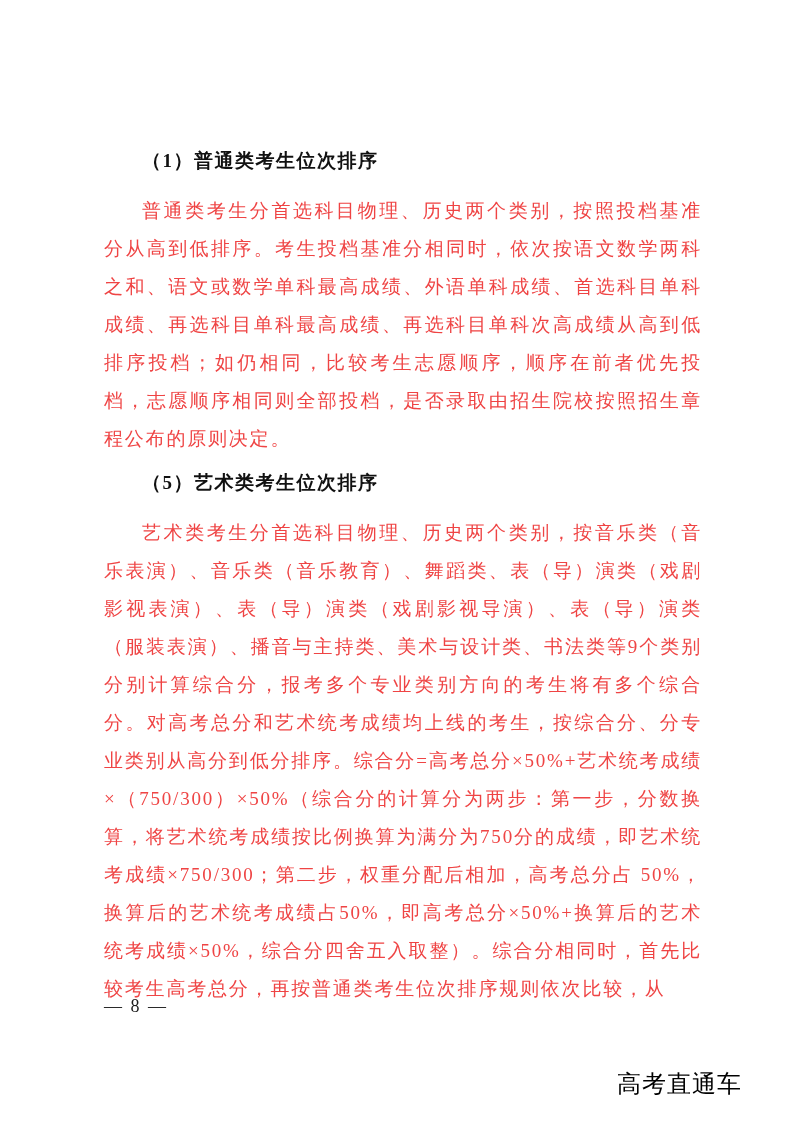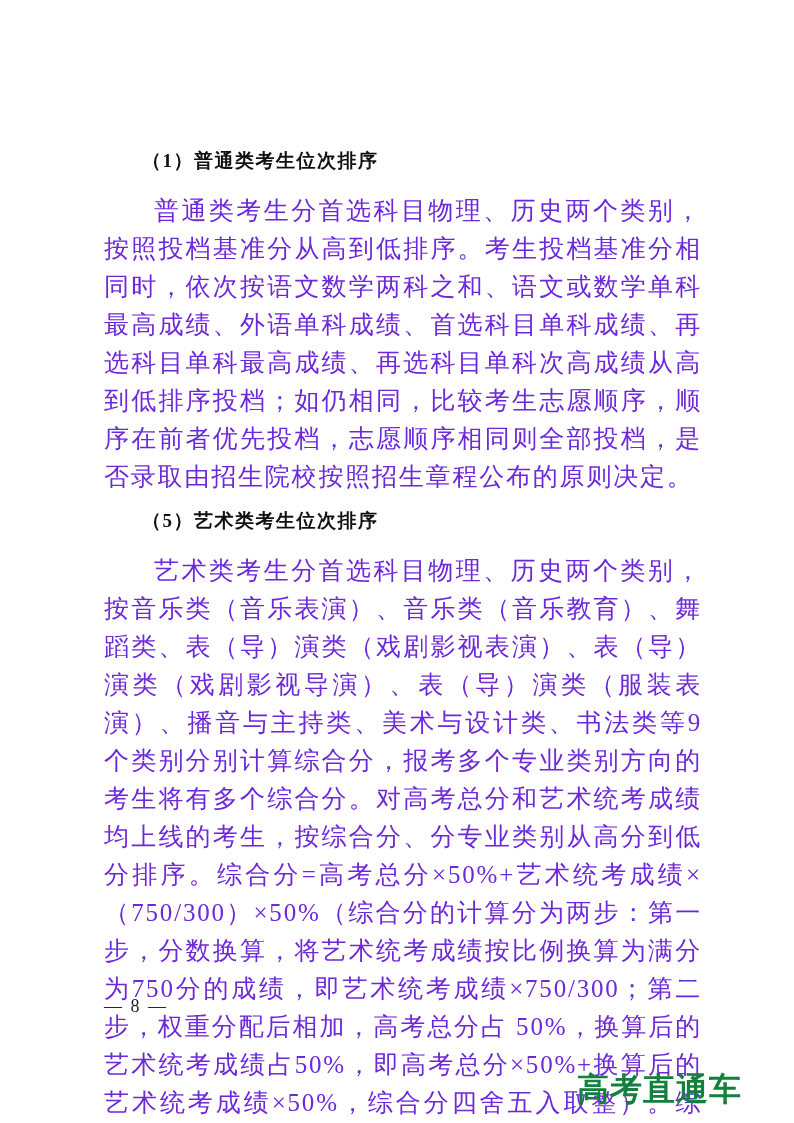--- a/index.html
+++ b/index.html
@@ -25,44 +25,44 @@
   .heading {
     font-size: 19px;
     font-weight: bold;
     line-height: 38px;
     text-indent: 2em;
     letter-spacing: 1.5px;
     margin: 0 0 6px 0;
     color: #111111;
   }
   .para {
-    font-size: 25px;
+    font-size: 19px;
     line-height: 38px;
     letter-spacing: 1.8px;
     text-align: justify;
     text-indent: 2em;
     margin: 12px 0 6px 0;
-    color: #6d28d9;
+    color: #ef4444;
   }
   .page-number {
     position: absolute;
     left: 104px;
     top: 996px;
     font-size: 18px;
     letter-spacing: 2px;
     color: #1c1c1c;
   }
   .watermark {
     position: absolute;
     right: 52px;
     top: 1068px;
     font-family: "Liberation Sans", "DejaVu Sans", sans-serif;
-    font-size: 32px;
-    font-weight: bold;
-    color: #15803d;
+    font-size: 24px;
+    font-weight: normal;
+    color: #000000;
     letter-spacing: 1px;
   }
 </style>
 </head>
 <body>
 
 <div class="page">
   <div class="content">
 
     <h2 class="heading">（1）普通类考生位次排序</h2>

